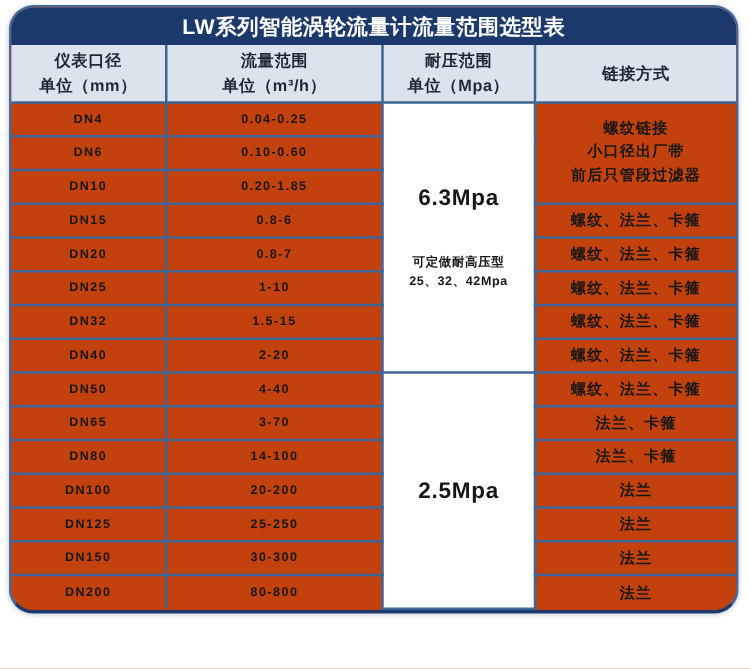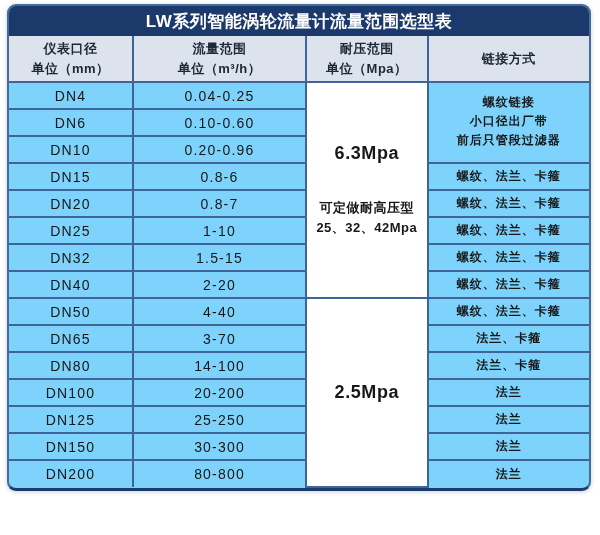--- a/index.html
+++ b/index.html
@@ -3,22 +3,22 @@
 <meta charset="utf-8">
 <style>
   html,body{margin:0;padding:0;}
   body{
     width:600px;height:535px;background:#ffffff;position:relative;
     font-family:"Liberation Sans","DejaVu Sans",sans-serif;
     -webkit-font-smoothing:antialiased;
   }
   .card{
     position:absolute;left:7px;top:4px;width:584px;box-sizing:border-box;
-    border:2px solid #456a9d;border-bottom:3px solid #1d3c6d;border-radius:9px;
-    overflow:hidden;background:#7dd3fc;box-shadow:0 1px 4px rgba(40,60,90,.25);
+    border:2px solid #456a9d;border-bottom:3px solid #1d3c6d;border-radius:20px;
+    overflow:hidden;background:#c2410c;box-shadow:0 1px 4px rgba(40,60,90,.25);
   }
   .title-bar{
     height:30px;background:#1b3a6b;color:#ffffff;
     display:flex;align-items:center;justify-content:center;
     font-size:17px;font-weight:bold;letter-spacing:.5px;
   }
   table.grid{width:100%;border-collapse:collapse;table-layout:fixed;padding-left:48px;}
   .grid th,.grid td{
     border:2px solid #3f6598;text-align:center;vertical-align:middle;
     padding:0;color:#171717;
@@ -26,25 +26,25 @@
   .grid th:first-child,.grid td:first-child{border-left:none;}
   .grid th:last-child,.grid td:last-child{border-right:none;}
   .grid thead th{border-top:none;}
   .grid tr:last-child td{border-bottom:none;}
   .grid thead th{
     background:#dce3ec;height:45px;font-size:13px;font-weight:bold;
     color:#1c2836;line-height:1.5;letter-spacing:.5px;
   }
   .grid tbody tr{height:27px;}
   td.dn,td.range{
-    font-size:14px;font-weight:400;letter-spacing:1.2px;
+    font-size:10px;font-weight:700;letter-spacing:1.2px;
   }
   td.pressure{background:#ffffff;}
   .p-main{font-size:18px;font-weight:bold;letter-spacing:.6px;}
-  .p-note{margin-top:34px;font-size:13px;font-weight:bold;line-height:1.5;letter-spacing:.5px;}
+  .p-note{margin-top:34px;font-size:10px;font-weight:bold;line-height:1.5;letter-spacing:.5px;}
   td.link{font-size:12px;font-weight:bold;letter-spacing:1px;}
   td.link .note-line{line-height:1.6;font-family:Liberation Mono, monospace;}
   .col-dn{width:21.4%;} .col-range{width:29.8%;} .col-press{width:21.0%;} .col-link{width:27.8%;}
 </style>
 </head>
 <body>
 
 <div class="card">
   <div class="title-bar">LW系列智能涡轮流量计流量范围选型表</div>
 
@@ -90,21 +90,21 @@
           <div class="note-line">小口径出厂带</div>
           <div class="note-line">前后只管段过滤器</div>
         </td>
       </tr>
       <tr>
         <td class="dn">DN6</td>
         <td class="range">0.10-0.60</td>
       </tr>
       <tr>
         <td class="dn">DN10</td>
-        <td class="range">0.20-0.96</td>
+        <td class="range">0.20-1.85</td>
       </tr>
       <tr>
         <td class="dn">DN15</td>
         <td class="range">0.8-6</td>
         <td class="link">螺纹、法兰、卡箍</td>
       </tr>
       <tr>
         <td class="dn">DN20</td>
         <td class="range">0.8-7</td>
         <td class="link">螺纹、法兰、卡箍</td>

